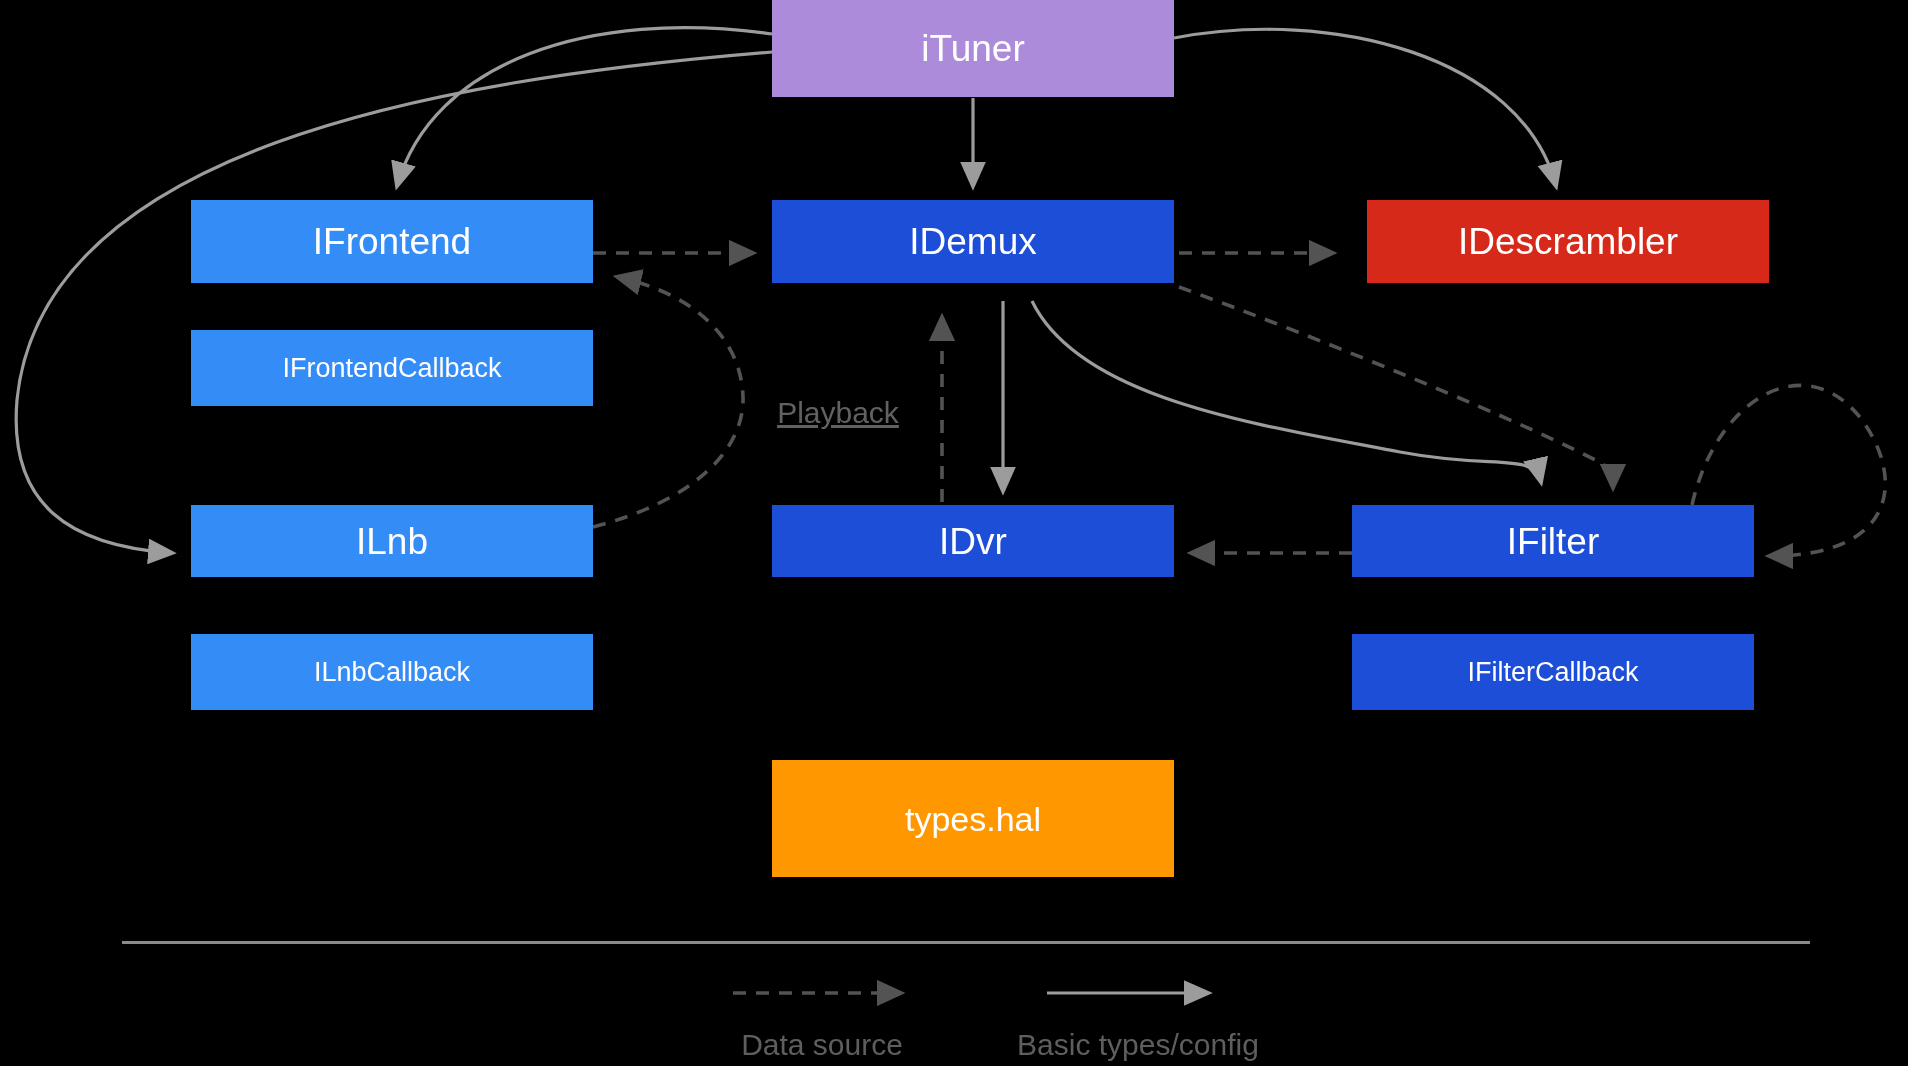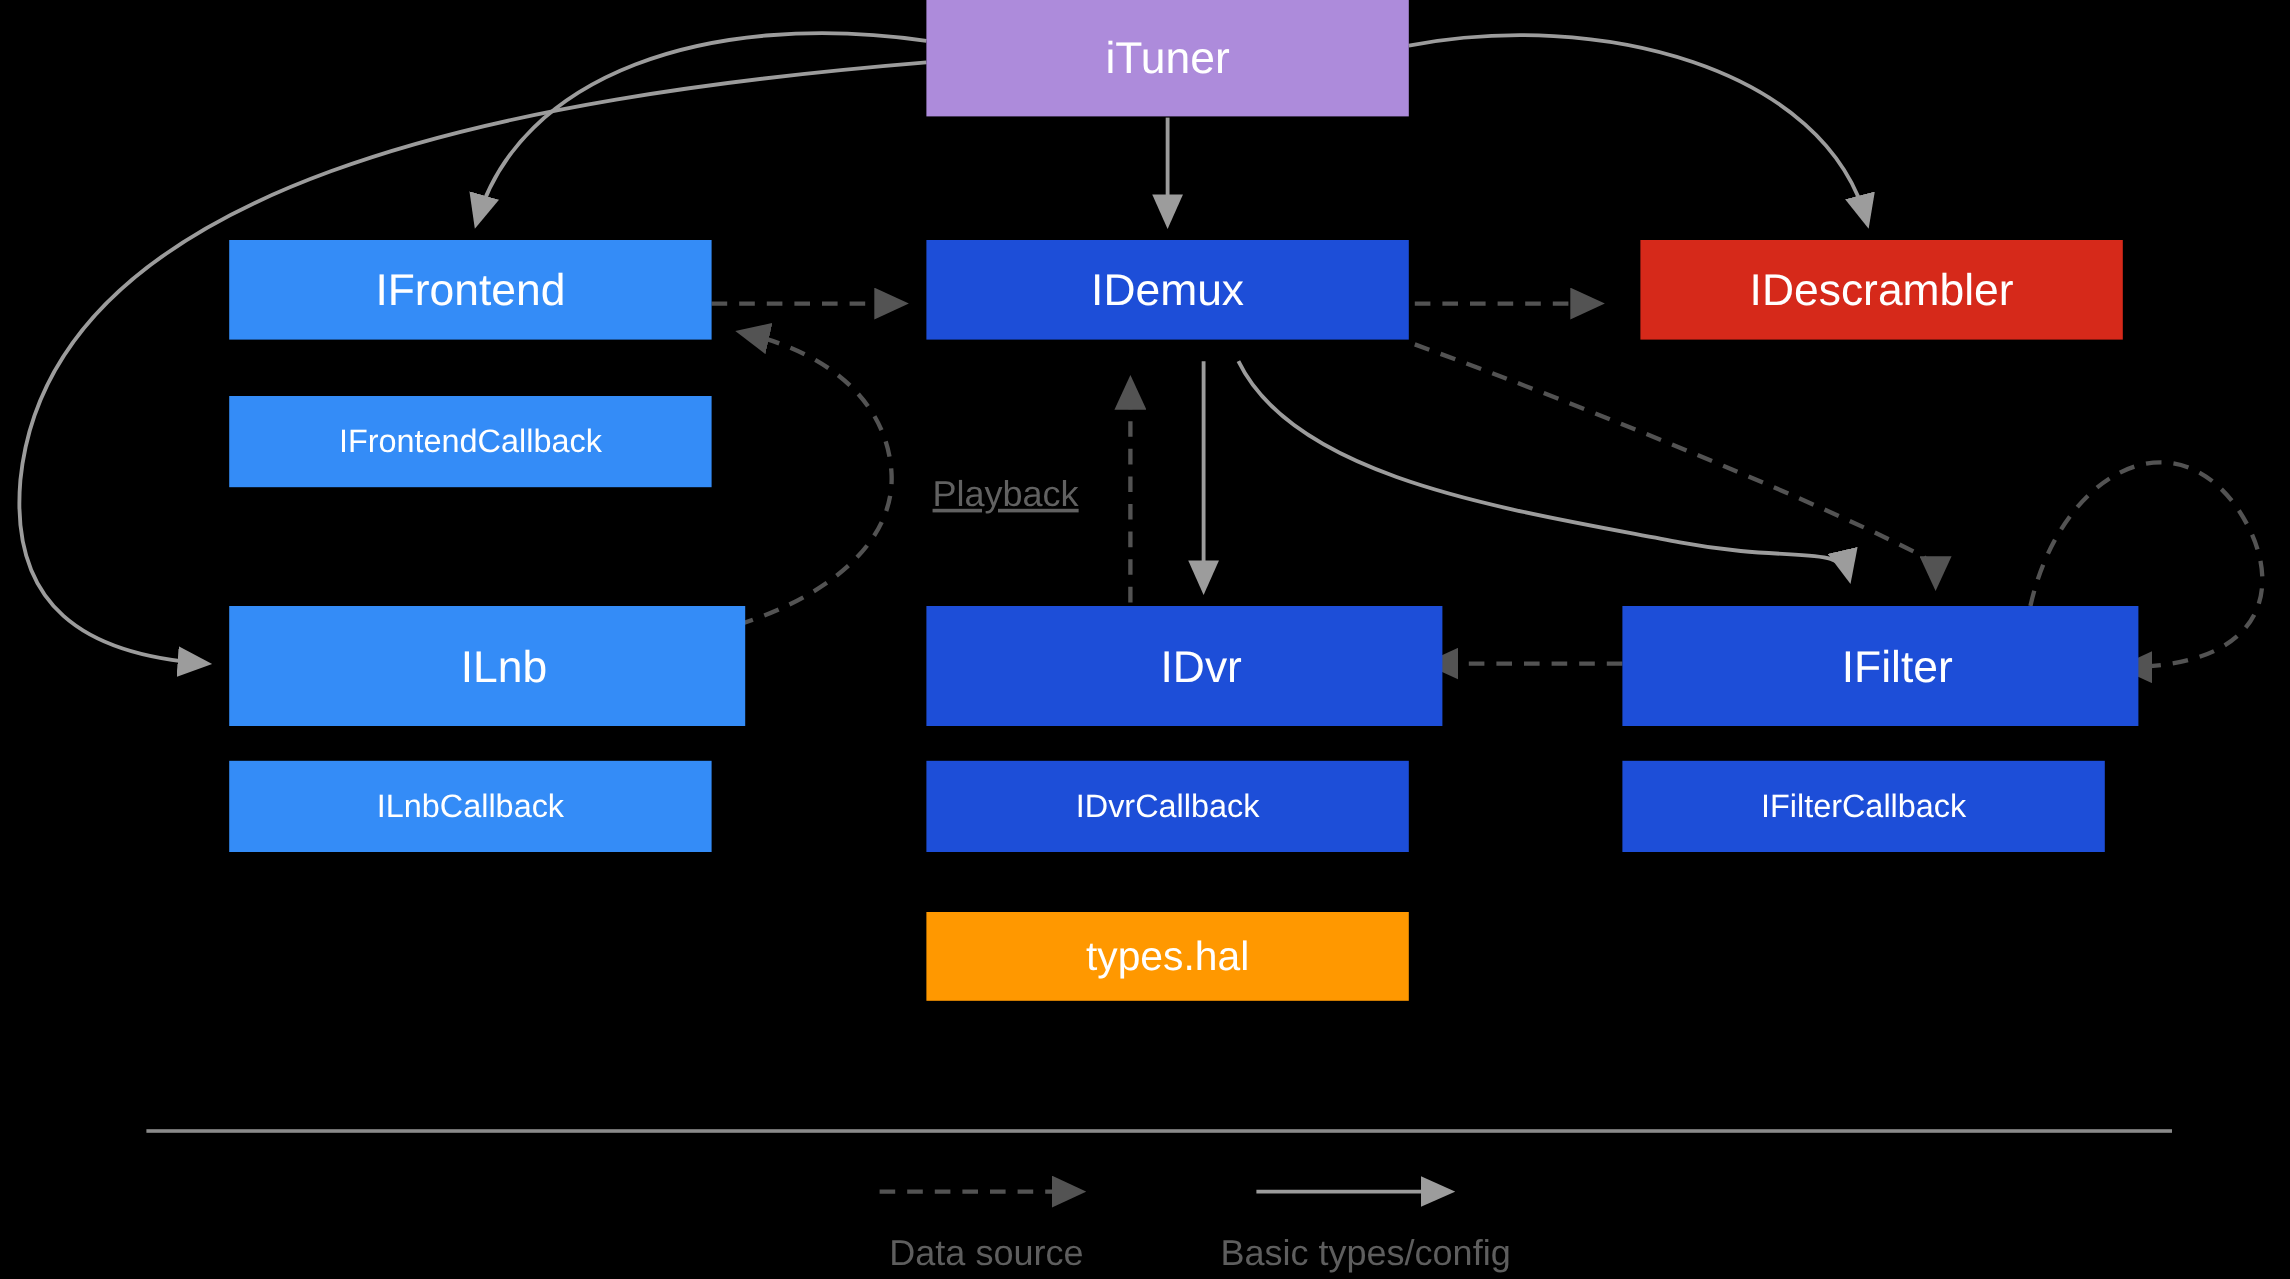--- a/index.html
+++ b/index.html
@@ -17,21 +17,21 @@
     text-align:center;
     line-height:1;
   }
   .box-main{font-size:37px;}
   .box-cb{font-size:27px;}
   .col-left{left:191px;width:402px;}
   .col-mid{left:772px;width:402px;}
   .col-right{left:1352px;width:402px;}
   .row-title{top:200px;height:83px;}
   .row-cb1{top:330px;height:76px;}
-  .row-main2{top:505px;height:100px;padding-left:28px;}
+  .row-main2{top:505px;height:72px;}
   .row-cb2{top:634px;height:76px;}
   .purple{background:#AD8BDB;}
   .blue{background:#348CF7;}
   .green{background:#1d4ed8;}
   .red{background:#D6291A;margin-left:15px;}
   .orange{background:#FF9800;}
   .float-label{
     position:absolute;
     color:#616161;
     font-size:30px;
@@ -96,26 +96,25 @@
   <div class="box box-cb blue col-left row-cb1">IFrontendCallback</div>
 
   <div class="box box-main green col-mid row-title">IDemux</div>
 
   <div class="box box-main red col-right row-title">IDescrambler</div>
 
   <div class="box box-main blue col-left row-main2">ILnb</div>
   <div class="box box-cb blue col-left row-cb2">ILnbCallback</div>
 
   <div class="box box-main green col-mid row-main2">IDvr</div>
-  <div class="box box-cb green col-mid row-cb2">IDvrCallback</div>
 
   <div class="box box-main green col-right row-main2">IFilter</div>
   <div class="box box-cb green col-right row-cb2">IFilterCallback</div>
 
-  <div class="box box-main orange" style="left:772px;top:760px;width:402px;height:74px;font-size:34px;">types.hal</div>
+  <div class="box box-main orange" style="left:772px;top:760px;width:402px;height:117px;font-size:34px;">types.hal</div>
 
   <div class="float-label" style="left:738px;top:396px;width:200px;">Playback</div>
 
   <div class="divider"></div>
   <div class="legend-label" style="left:722px;top:1028px;width:200px;">Data source</div>
   <div class="legend-label" style="left:988px;top:1028px;width:300px;">Basic types/config</div>
 
 </div>
 
 </body></html>

